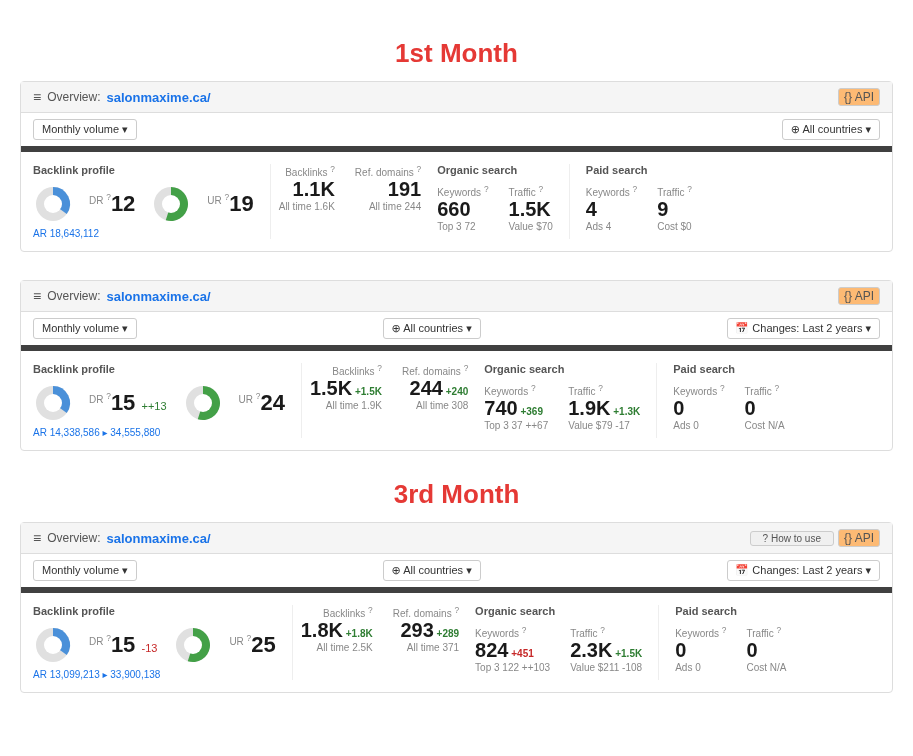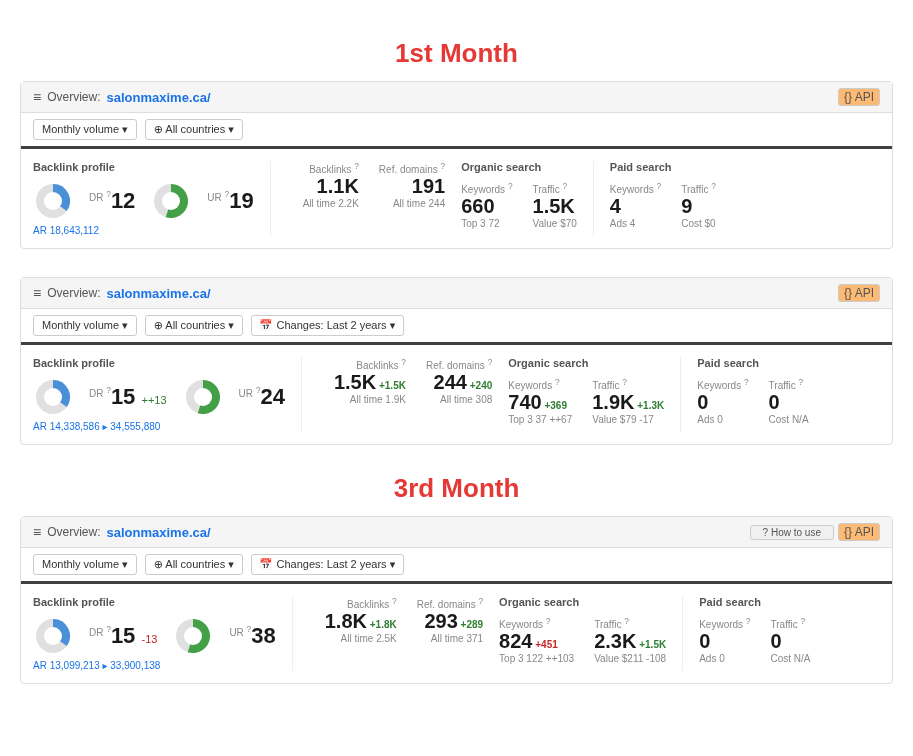--- a/index.html
+++ b/index.html
@@ -63,21 +63,22 @@
       color: #555;
       display: flex;
       align-items: center;
       gap: 4px;
     }
 
     .card-toolbar {
       padding: 6px 12px;
       display: flex;
       gap: 8px;
-      border-bottom: 3px solid #404040;
+      border-bottom: 6px solid #404040;
+      justify-content: space-between;
     }
 
     .toolbar-btn {
       border: 1px solid #ccc;
       background: #fff;
       border-radius: 3px;
       padding: 3px 8px;
       font-size: 11px;
       color: #333;
       cursor: pointer;
@@ -89,21 +90,21 @@
     .card-body {
       padding: 12px;
       display: flex;
       gap: 0;
     }
 
     .backlink-profile {
       min-width: 220px;
       border-right: 1px solid #eee;
       padding-right: 16px;
-      margin-right: 24px;
+      margin-right: 0;
     }
 
     .section-title {
       font-size: 11px;
       font-weight: bold;
       color: #555;
       margin-bottom: 8px;
     }
 
     .dr-ur-row {
@@ -270,21 +271,21 @@
             </div>
           </div>
           <div class="ar-line">
             AR <span style="color:#1a73e8">18,643,112</span>
           </div>
         </div>
         <div class="backlink-stats">
           <div class="stat-col">
             <span class="metric-label">Backlinks <sup>?</sup></span>
             <span class="stat-main">1.1K</span>
-            <span class="stat-sub">All time 2.2K</span>
+            <span class="stat-sub">All time 1.6K</span>
           </div>
           <div class="stat-col">
             <span class="metric-label">Ref. domains <sup>?</sup></span>
             <span class="stat-main">191</span>
             <span class="stat-sub">All time 244</span>
           </div>
         </div>
         <div class="organic-section">
           <div class="section-title">Organic search</div>
           <div class="organic-row">
@@ -446,21 +447,21 @@
             </div>
             <div style="display:flex;flex-direction:column;align-items:center;">
               <svg width="40" height="40" viewBox="0 0 40 40">
     <circle cx="20" cy="20" r="17" fill="#e0e0e0"></circle>
     <path d="M20,20 L20,3 A17,17 0 1,1 14.746711095625889,36.16796077701761 Z" fill="#43a047"></path>
     <circle cx="20" cy="20" r="9" fill="#fff"></circle>
   </svg>
             </div>
             <div class="metric-block">
               <span class="metric-label">UR <sup>?</sup></span>
-              <span class="metric-value">38</span>
+              <span class="metric-value">25</span>
             </div>
           </div>
           <div class="ar-line">
             AR <span style="color:#1a73e8">13,099,213</span> ▸ <span style="color:#1a73e8">33,900,138</span>
           </div>
         </div>
         <div class="backlink-stats">
           <div class="stat-col">
             <span class="metric-label">Backlinks <sup>?</sup></span>
             <span class="stat-main">1.8K<span class="change-pos"> +1.8K</span></span>

